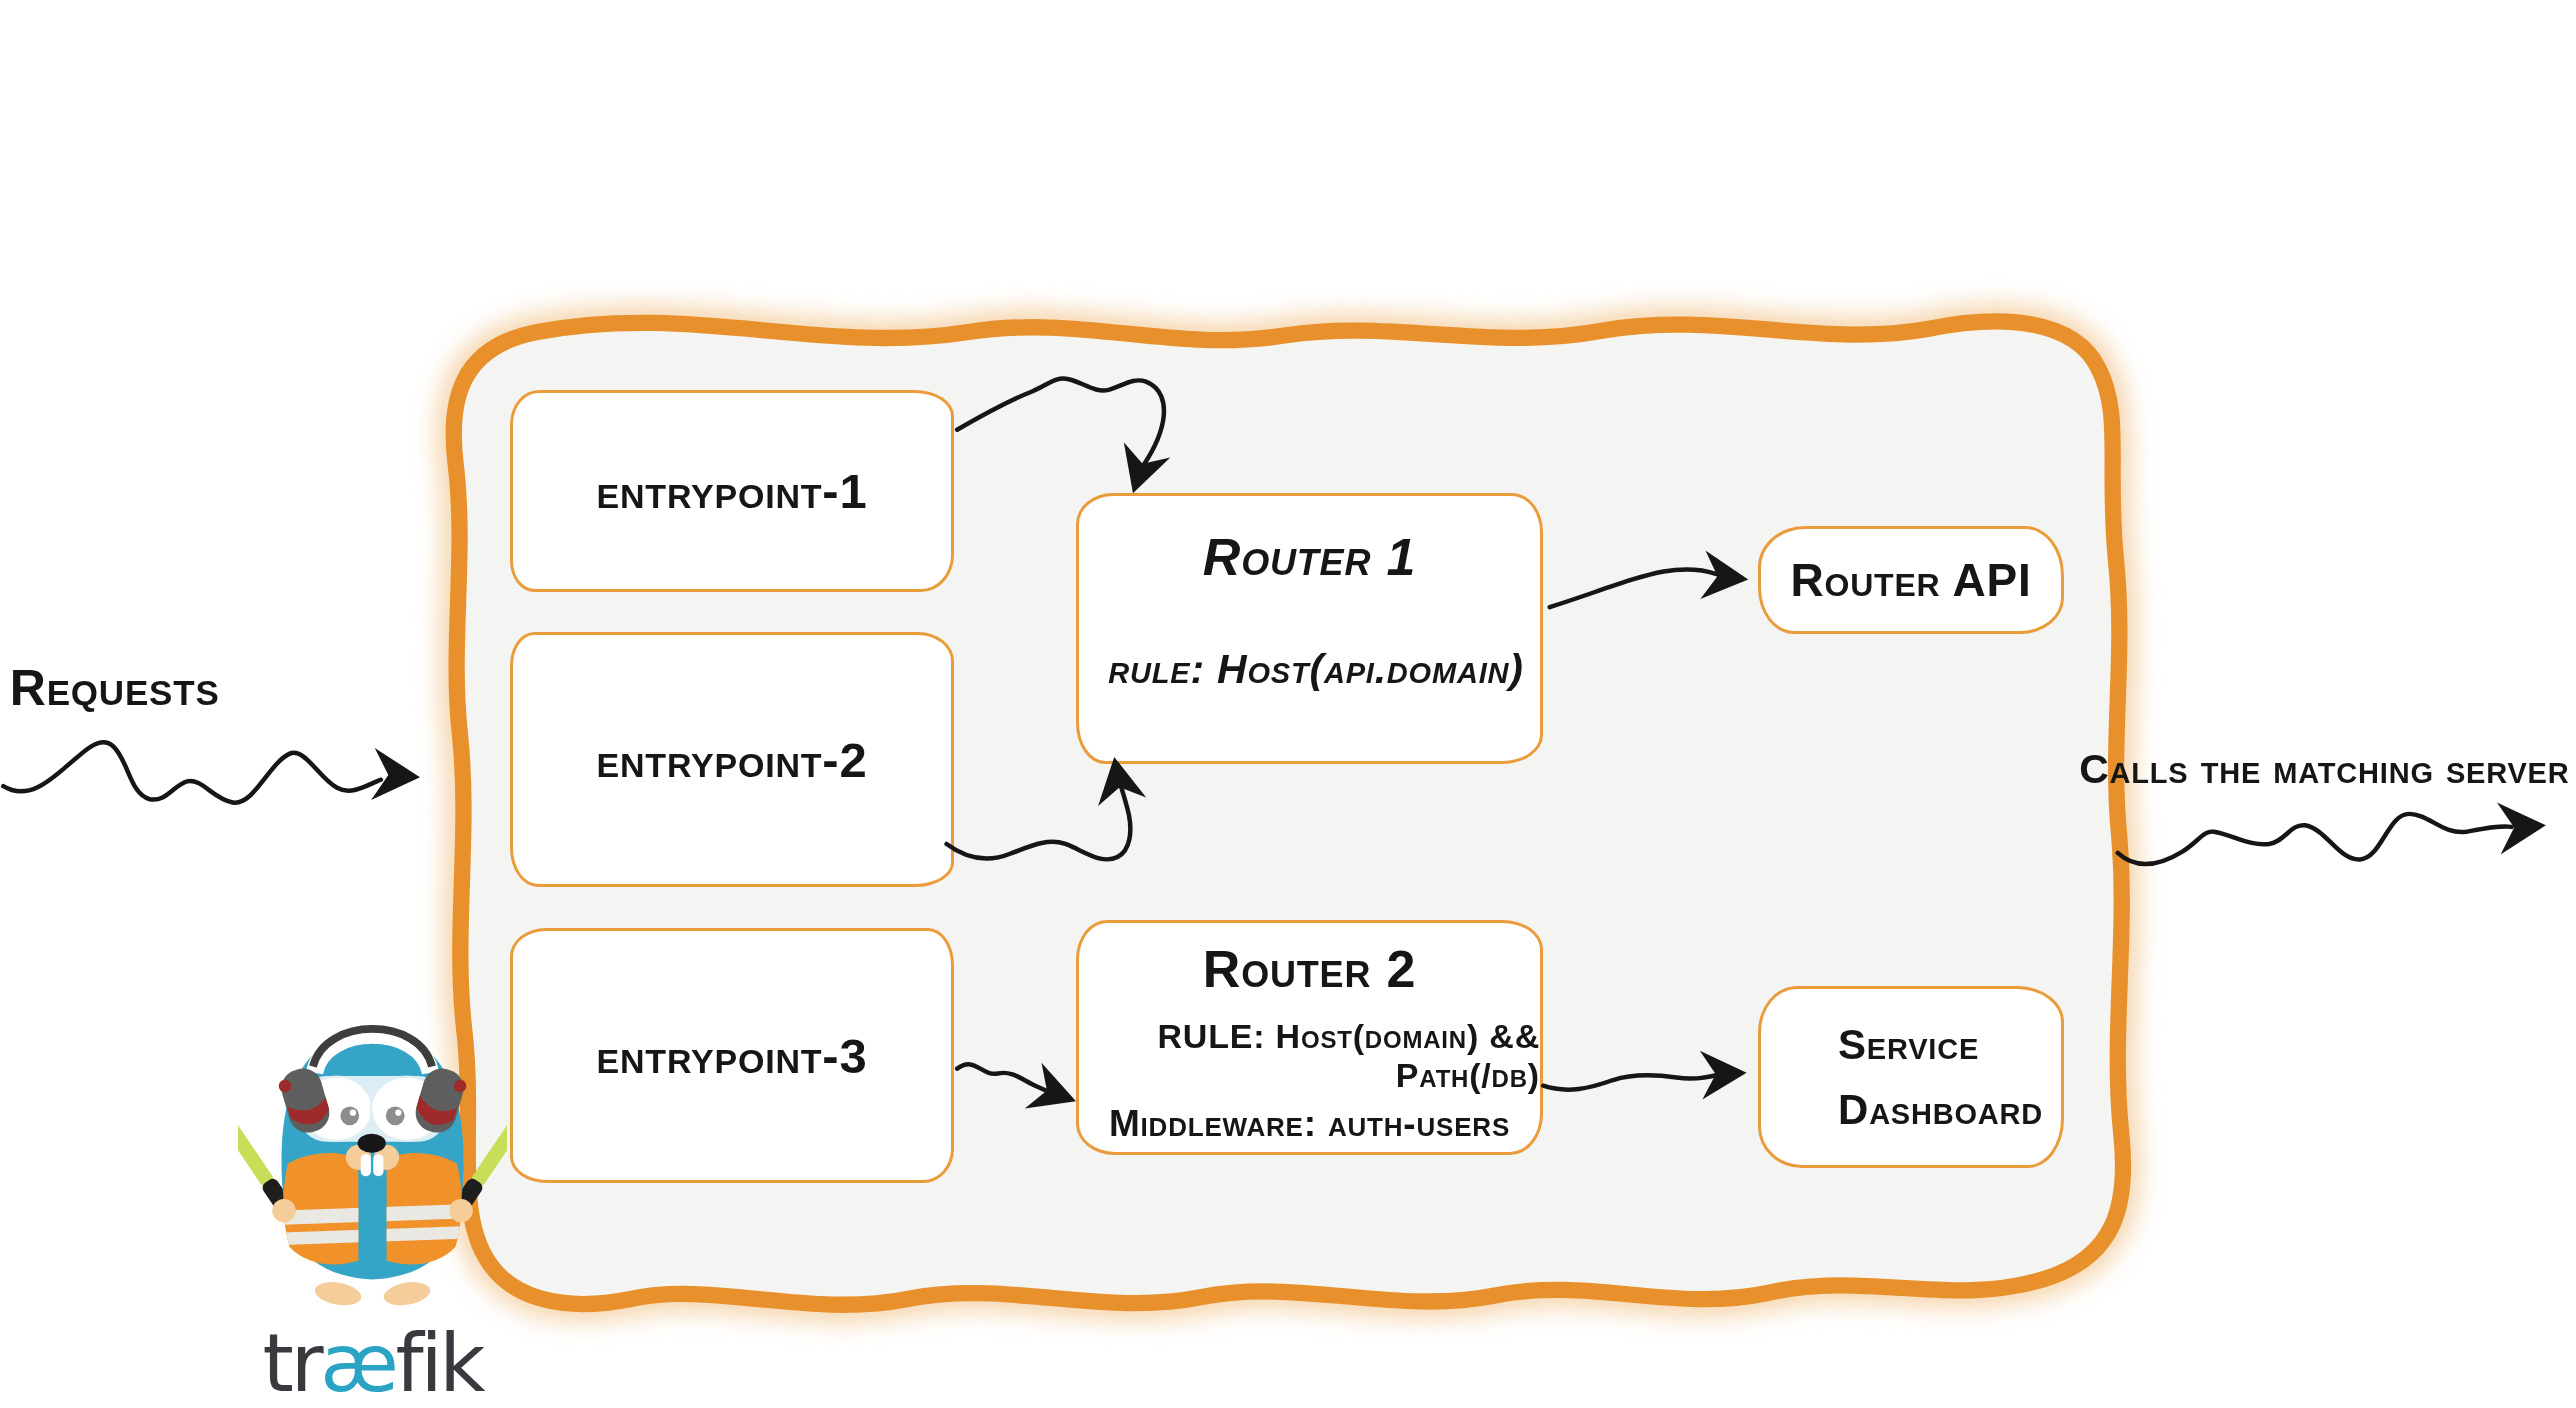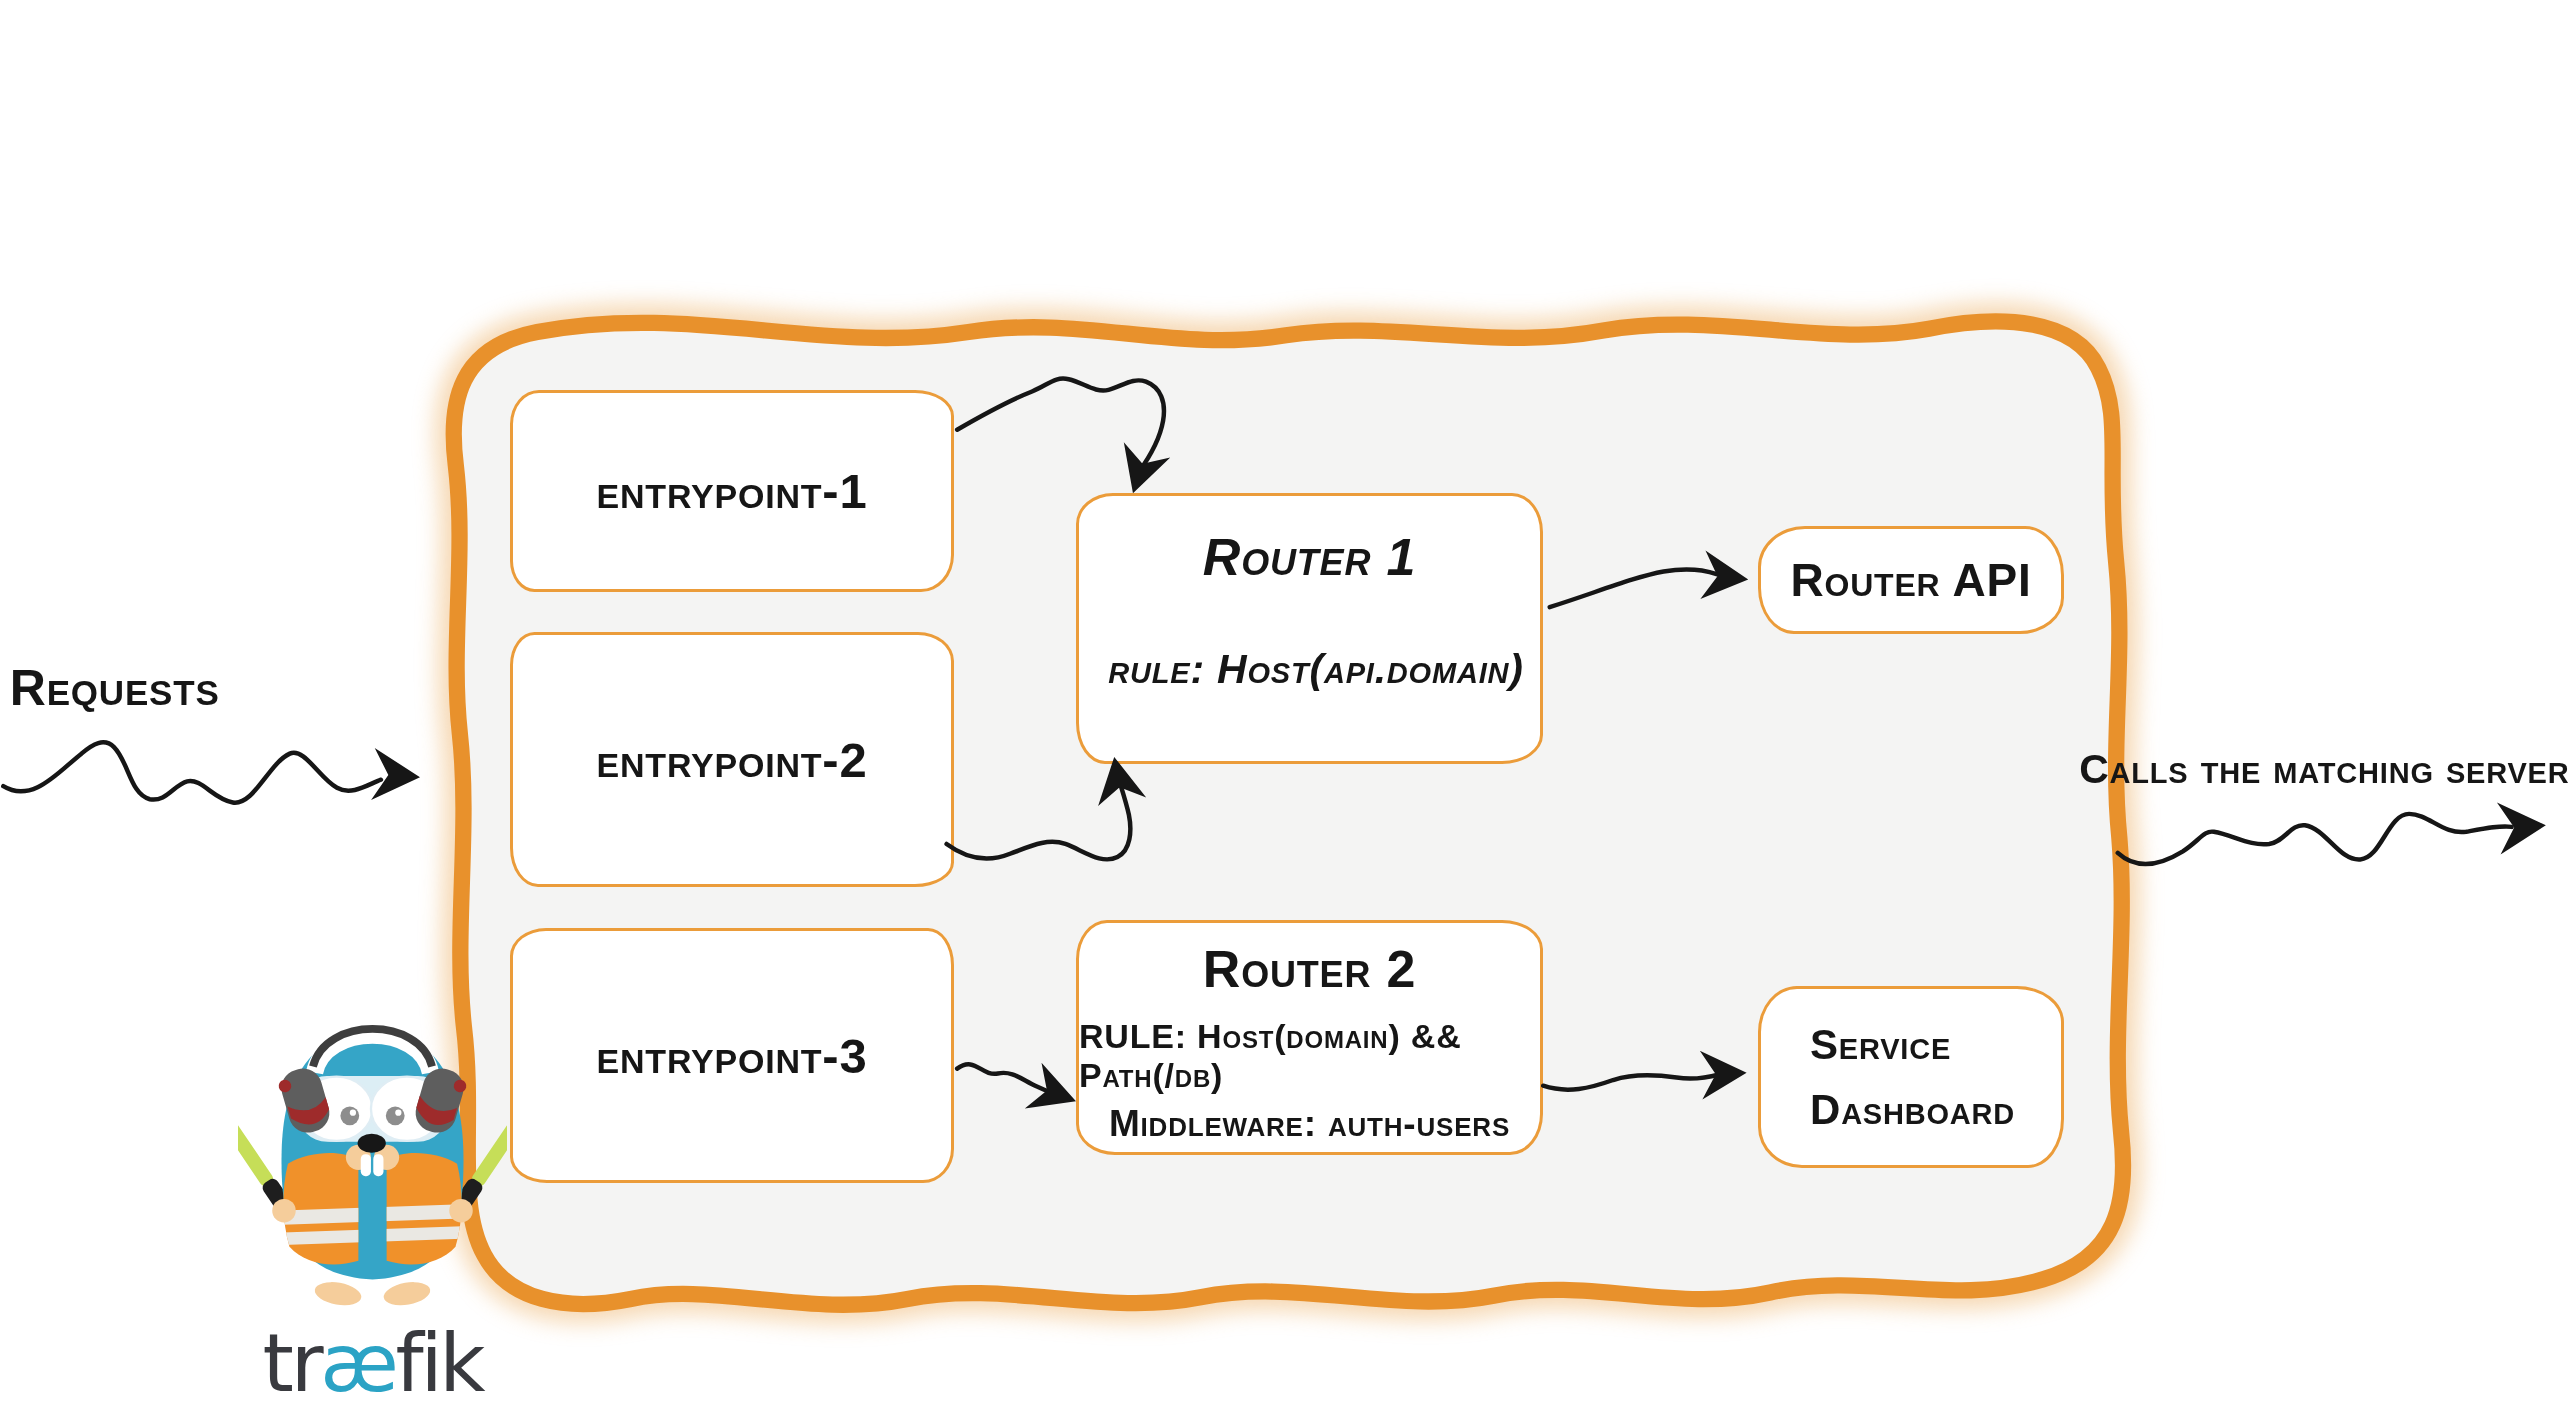--- a/index.html
+++ b/index.html
@@ -21,41 +21,41 @@
   body{font-family:"Liberation Sans",sans-serif;color:var(--ink);position:relative;}
 
   .canvas{position:absolute;inset:0;}
 
   svg.layer{position:absolute;left:0;top:0;width:2576px;height:1408px;pointer-events:none;}
 
   .hand{font-variant:small-caps;font-weight:bold;letter-spacing:0.8px;color:var(--ink);}
 
   .diagram-title{position:absolute;left:1042px;top:190px;width:464px;text-align:center;font-size:68px;}
 
-  .box{position:absolute;background:#FFFFFF;border:3.3px solid var(--box-border);display:flex;flex-direction:column;align-items:center;justify-content:center;}
+  .box{position:absolute;background:#FFFFFF;border:3.3px solid var(--box-border);display:flex;flex-direction:column;align-items:center;justify-content:center;text-align:right;}
   .ep{left:510px;width:444px;border-radius:29px 39px 33px 24.4px / 34px 26px 37px 31px;}
   .ep1{top:390px;height:202px;}
   .ep2{top:632px;height:255px;border-radius:24.4px 36px 39px 28px / 33px 29px 24.4px 39px;}
   .ep3{top:928px;height:255px;border-radius:36px 26px 31px 37px / 28px 37px 34px 26px;}
   .ep .label{font-size:49px;}
 
   .router{left:1076px;width:467px;justify-content:flex-start;}
   .router1{top:493px;height:271px;border-radius:37px 31px 41px 29px / 31px 39px 29px 41px;font-style:italic;}
   .router2{top:920px;height:235px;border-radius:31px 41px 33px 39px / 39px 29px 41px 31px;}
   .router .name{font-size:52px;margin-top:31px;}
   .router2 .name{margin-top:16.3px;}
   .router .rule1{font-size:41px;margin-top:59px;margin-left:13px;}
   .router .rule2{font-size:34px;margin-top:18px;}
   .router .mw{font-size:37px;margin-top:8.1px;}
 
   .service{left:1758px;width:306px;border-radius:47px 39px 44px 36px / 41px 49px 36px 46px;}
   .service-api{top:526px;height:108px;}
   .service-api .label{font-size:46px;}
   .service-dash{top:986px;height:182px;align-items:flex-start;padding-left:49px;border-radius:39px 47px 36px 44px / 46px 36px 49px 41px;}
-  .service-dash .label{font-size:42px;line-height:1.55;}
+  .service-dash .label{font-size:42px;line-height:1.55;margin-left:28px;}
 
   .side-label{position:absolute;font-size:50px;}
   .requests-label{left:9.8px;top:659px;}
   .output-label{right:6.5px;top:746px;font-size:41px;}
 
   .arrow-path{fill:none;stroke:var(--ink);stroke-width:5.5;stroke-linecap:round;stroke-linejoin:round;}
   .arrow-head{fill:var(--ink);stroke:none;}
 
   .blob-stroke{fill:var(--panel-fill);stroke:var(--accent-orange);stroke-width:20;stroke-linejoin:round;}
   .blob-glow{fill:none;stroke:var(--glow);stroke-width:46;opacity:.5;}

